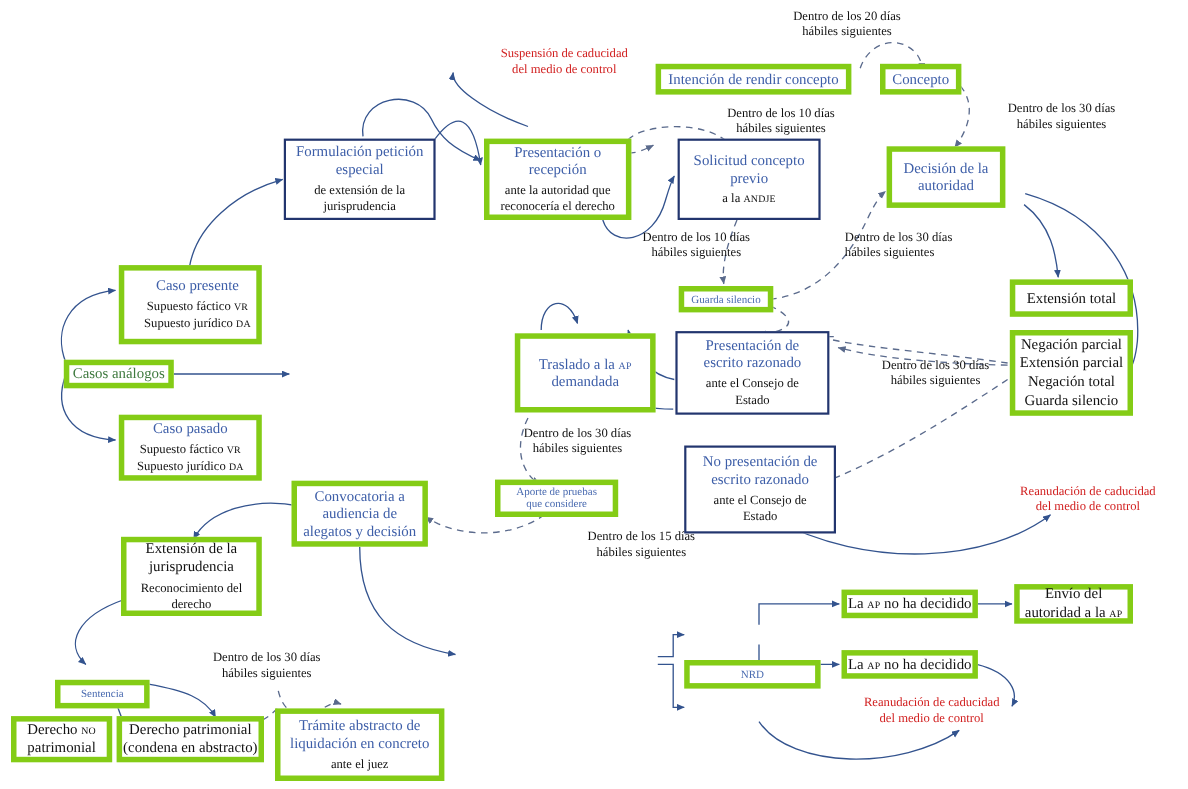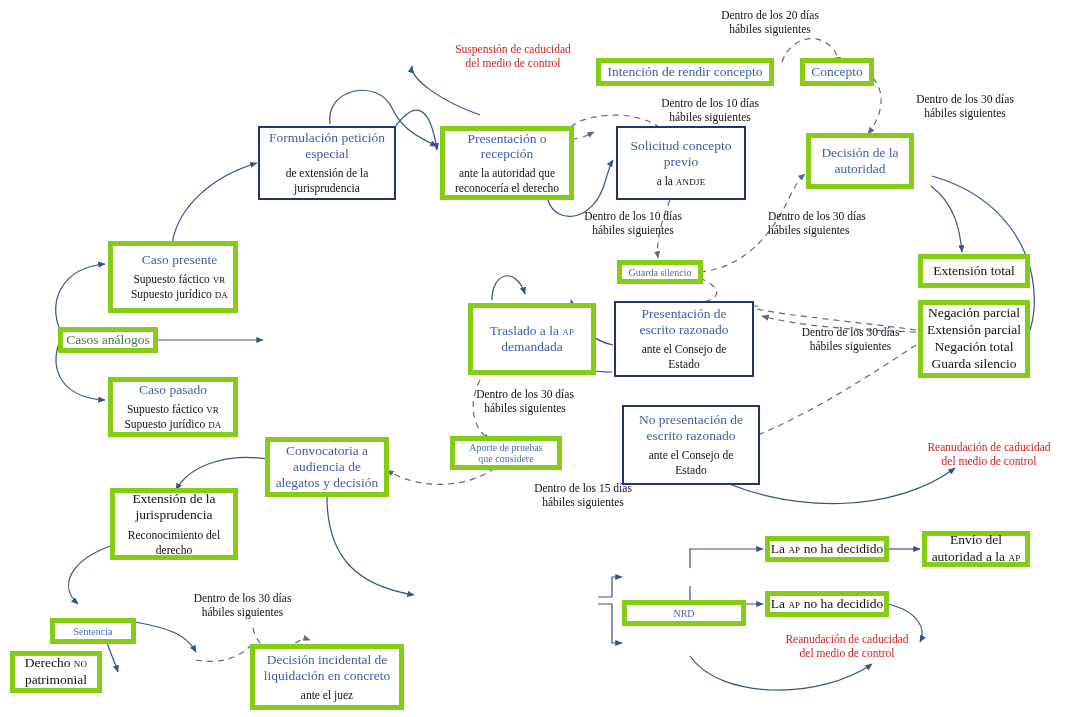--- a/index.html
+++ b/index.html
@@ -226,23 +226,27 @@
 
   <div class="node" style="left:50px;top:595px;width:86px;height:26px;margin-top:23px;">
     <div class="small-label">Sentencia</div>
   </div>
 
   <div class="node" style="left:10px;top:651px;width:92px;height:42px;">
     <div class="blk"><span>Derecho</span> <span class="sm">NO</span></div>
     <div class="blk">patrimonial</div>
   </div>
 
+  <div class="node" style="left:106px;top:651px;width:134px;height:42px;">
+    <div class="blk">Derecho patrimonial</div>
+    <div class="blk">(condena en abstracto)</div>
+  </div>
 
   <div class="node" style="left:250px;top:644px;width:154px;height:66px;">
-    <div class="t1">Decisión incidental de</div>
+    <div class="t1">Trámite abstracto de</div>
     <div class="t1">liquidación en concreto</div>
     <div class="t2">ante el juez</div>
   </div>
 
 
   <div class="node" style="left:622px;top:563px;width:124px;height:26px;margin-top:37px;">
     <div class="small-label">NRD</div>
   </div>
 
 

